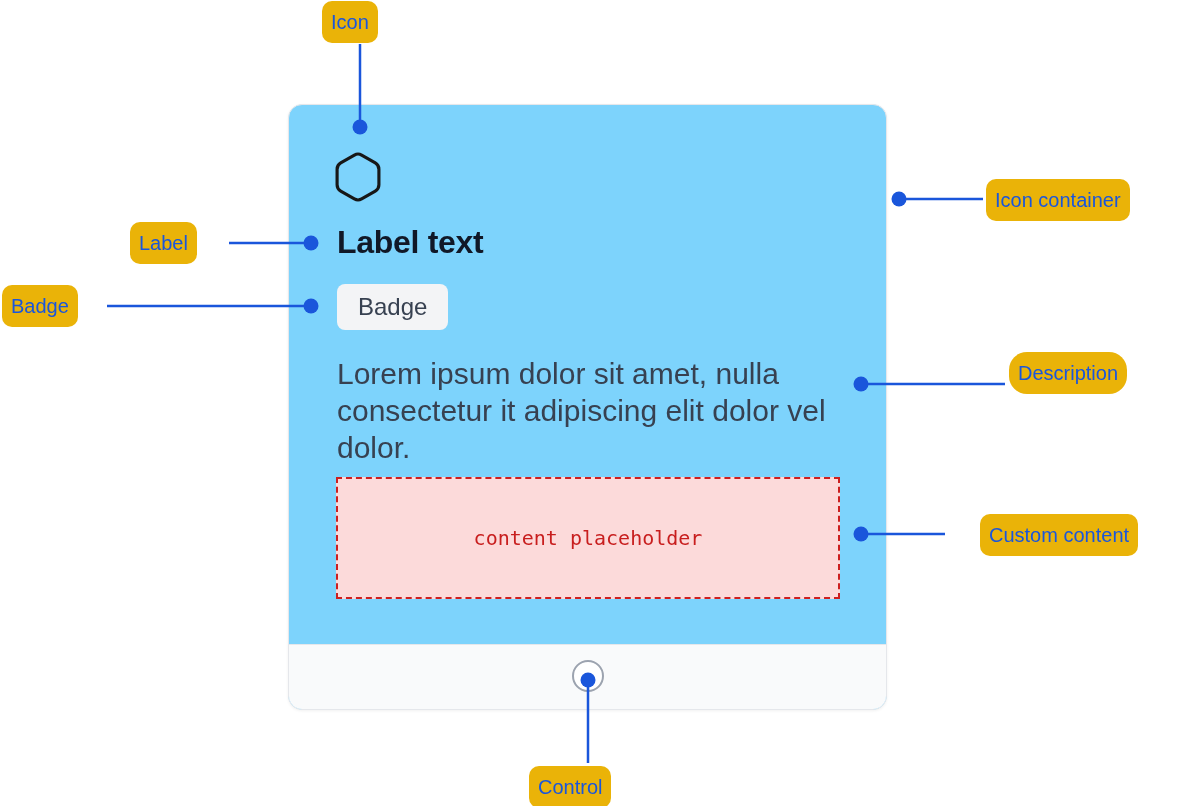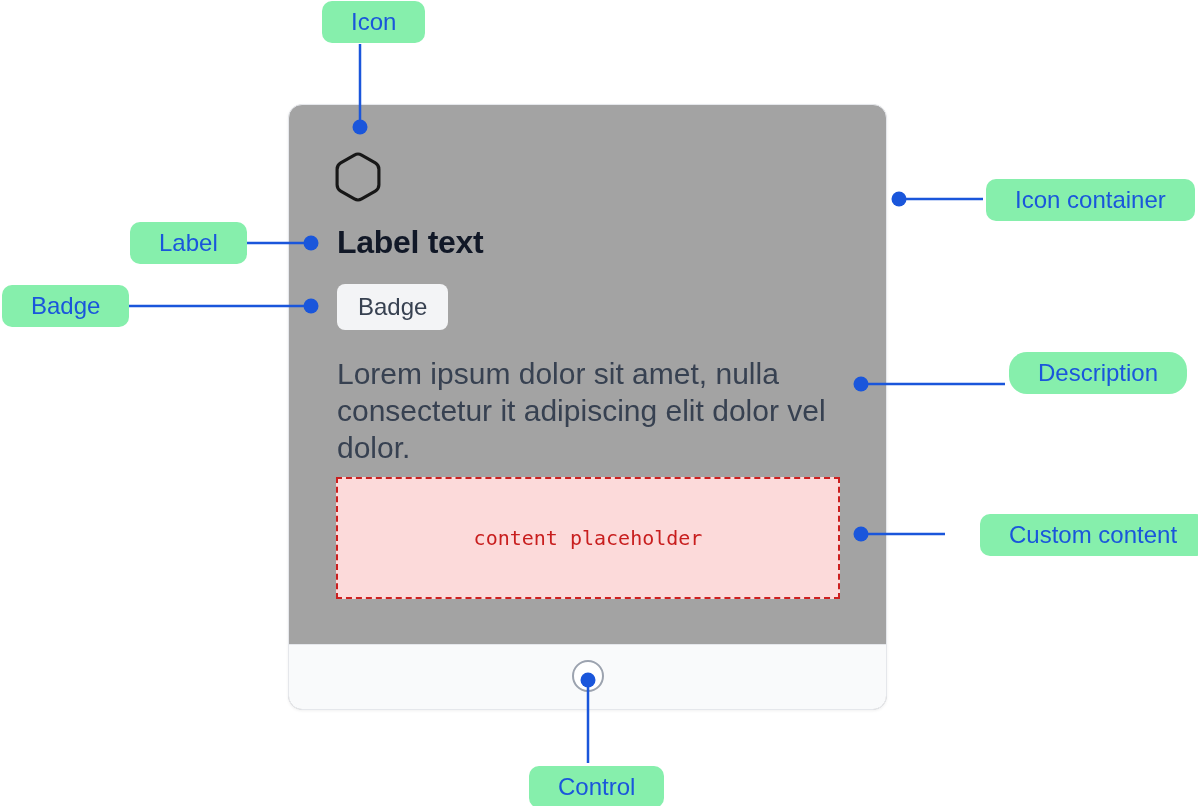--- a/index.html
+++ b/index.html
@@ -9,25 +9,25 @@
     width: 1198px;
     height: 806px;
     background: #ffffff;
     overflow: hidden;
   }
 
   
   .pill {
     position: absolute;
     display: inline-block;
-    padding: 6px 29px;
+    padding: 6px 9px;
     border-radius: 10px;
-    background: #86efac;
+    background: #eab308;
     color: #1a56db;
-    font-size: 24px;
+    font-size: 20px;
     font-weight: 500;
     line-height: 30px;
     white-space: nowrap;
     z-index: 6;
   }
   .pill-icon           { left: 322px;  top: 1px; }
   .pill-label          { left: 130px;  top: 222px; }
   .pill-badge          { left: 2px;    top: 285px; }
   .pill-card-container { left: 986px;  top: 179px; }
   .pill-description    { left: 1009px; top: 352px; border-radius: 18px; }
@@ -41,21 +41,21 @@
     width: 1198px; height: 806px;
     z-index: 5;
     pointer-events: none;
   }
 
   
   .card {
     position: absolute;
     left: 288px; top: 104px;
     width: 599px; height: 606px;
-    background: #a3a3a3;
+    background: #7dd3fc;
     border: 1px solid #e5e7eb;
     border-radius: 14px;
     box-sizing: border-box;
     box-shadow: 0 1px 3px rgba(0,0,0,0.06);
     z-index: 1;
   }
   .card-icon {
     position: absolute;
     left: 46px; top: 45px;
     width: 46px; height: 54px;

